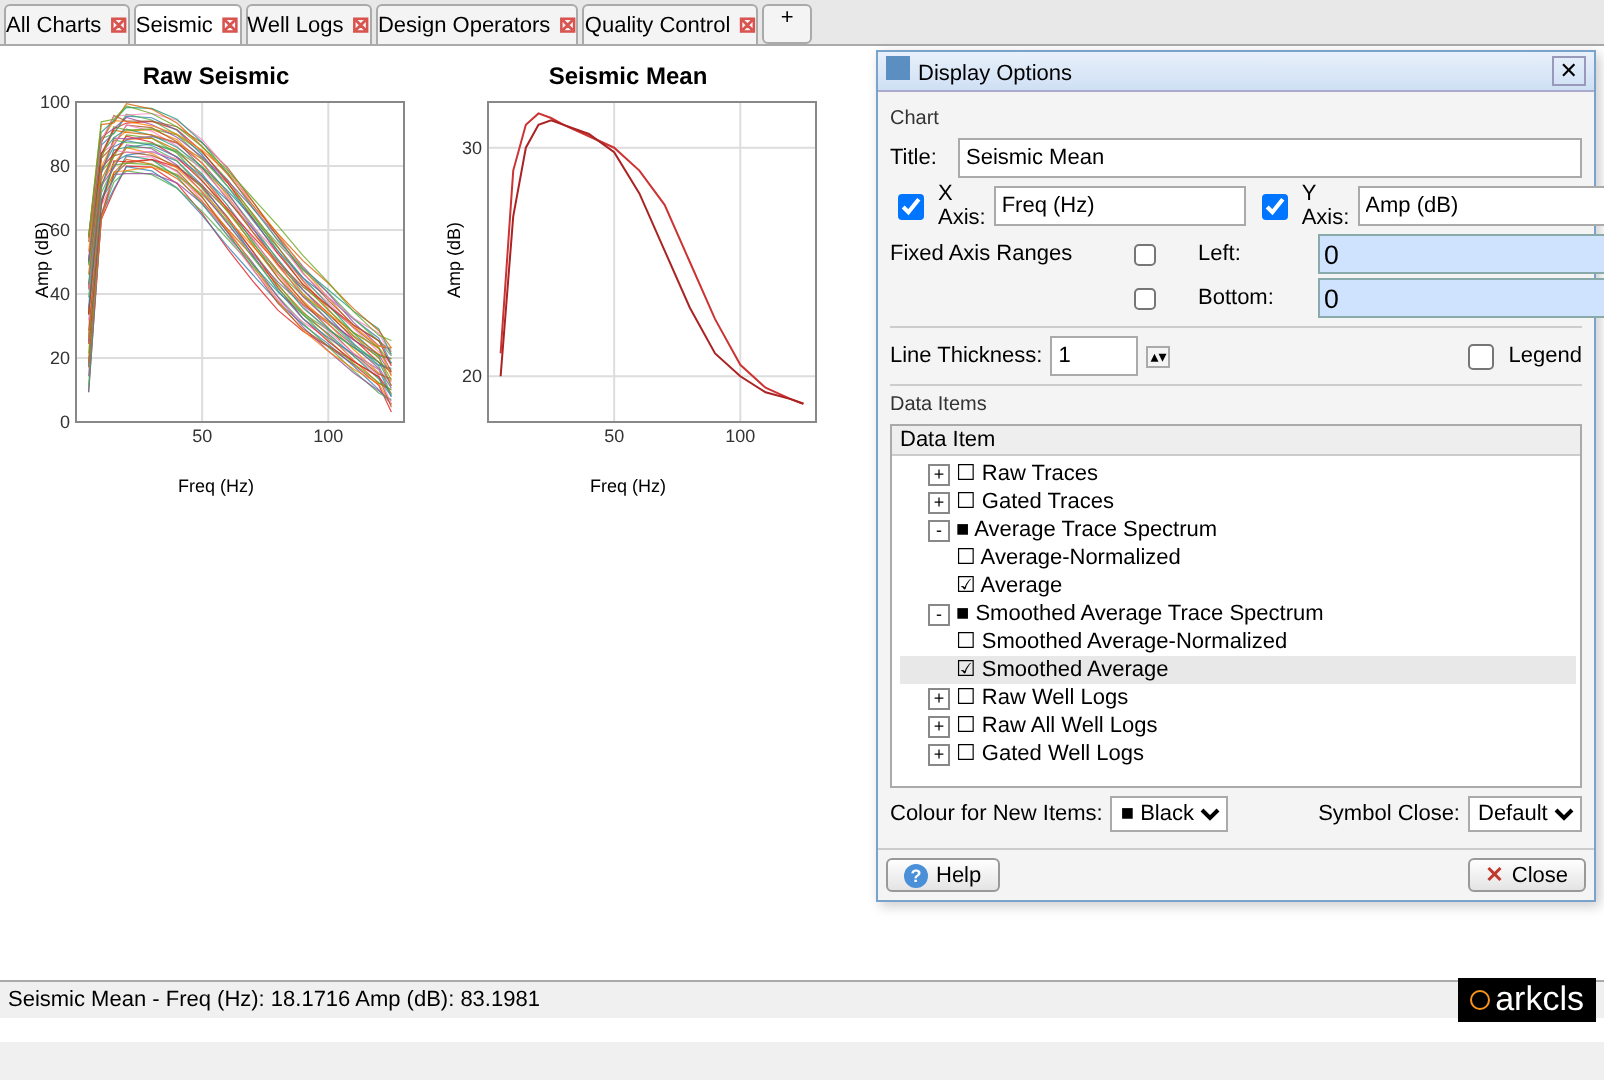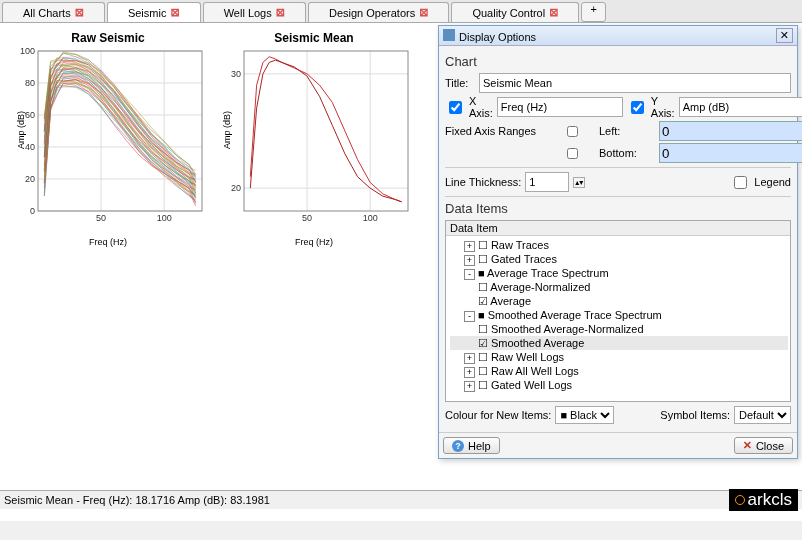--- a/index.html
+++ b/index.html
@@ -1,33 +1,33 @@
 <!DOCTYPE html>
 <html><head>
 <meta charset="utf-8">
 <style>
 html,body{margin:0;padding:0;width:802px;height:540px;font-family:Tahoma,Arial,sans-serif;font-size:11px;background:#f0f0f0;color:#000;overflow:hidden}
 .tabs{display:flex;background:#e8e8e8;border-bottom:1px solid #aaa;padding:2px 2px 0 2px;height:20px}
-.tab{padding:2px 20px;border:1px solid #aaa;border-bottom:none;background:#f4f4f4;margin-right:2px;border-radius:3px 3px 0 0;display:flex;align-items:center;gap:4px;cursor:pointer}
+.tab{padding:2px 0;border:1px solid #aaa;border-bottom:none;background:#f4f4f4;margin-right:2px;border-radius:3px 3px 0 0;display:flex;align-items:center;gap:4px;cursor:pointer}
 .tab.active{background:#fff}
 .close-x{color:#d9534f;font-weight:bold}
 .addtab{padding:0 8px;border:1px solid #aaa;background:#f4f4f4;border-radius:3px}
 .main{position:relative;width:100%;height:498px;background:#fff}
 .charts{display:flex;gap:6px;padding:8px}
 .chart{width:200px}
 .chart-title{font-weight:bold;text-align:center;font-size:12px}
 .footer{position:absolute;bottom:12px;left:0;right:0;height:18px;border-top:1px solid #aaa;display:flex;justify-content:space-between;align-items:center;padding:0 4px;background:#f0f0f0}
 .brand{background:#000;color:#fff;padding:1px 6px;font-size:17px;display:flex;align-items:center;gap:3px}
 .brand .dot{width:8px;height:8px;border:1px solid #f7931e;border-radius:50%}
 
 .dlg{position:absolute;left:438px;top:2px;width:358px;border:1px solid #7aa3cc;background:#f4f4f4;box-shadow:2px 2px 6px rgba(0,0,0,.2)}
 .dlg-titlebar{background:linear-gradient(#e8f0fb,#cfe0f4);border-bottom:1px solid #aac;padding:2px 4px;display:flex;justify-content:space-between;align-items:center;font-size:11px}
 .dlg-titlebar .ico{width:12px;height:12px;background:#5b8ec1;display:inline-block;margin-right:4px}
 .dlg-body{padding:6px}
-.section-head{font-size:13px;color:#333;margin:2px 0 4px 0}
+.section-head{font-size:10px;color:#333;margin:2px 0 4px 0}
 .row{display:flex;align-items:center;gap:4px;margin:2px 0}
 .lbl{width:90px}
 input[type=text].f{border:1px solid #aaa;padding:1px 3px;font-size:11px;height:16px;background:#fff}
 .spin{width:36px}
 .axis-range{display:grid;grid-template-columns:100px 18px 42px 1fr 18px 42px 1fr;gap:18px;align-items:center;margin:2px 0}
 .range-inp{background:#cfe3ff;border:1px solid #8aa;height:16px}
 .hr{border-top:1px solid #ccc;margin:4px 0}
 .tree-box{border:1px solid #aaa;background:#fff;height:180px;overflow:auto;font-size:11px}
 .tree-head{background:#eee;border-bottom:1px solid #ccc;padding:1px 4px}
 .tree{padding:2px 2px 2px 4px}
@@ -211,21 +211,21 @@
             <div class="tn ind2 sel">☑ Smoothed Average</div>
             <div class="tn ind1"><span class="tg">+</span>☐ Raw Well Logs</div>
             <div class="tn ind1"><span class="tg">+</span>☐ Raw All Well Logs</div>
             <div class="tn ind1"><span class="tg">+</span>☐ Gated Well Logs</div>
           </div>
       </div>
       <div class="row" style="margin-top:4px">
         <span>Colour for New Items:</span>
         <select class="f"><option>■ Black</option></select>
         <span style="flex:1"></span>
-        <span>Symbol Items:</span>
+        <span>Symbol Close:</span>
         <select class="f"><option>Default</option></select>
       </div>
     </div>
     <div class="dlg-foot">
       <span class="btn">
           <span class="hico">?</span>
           <span>Help</span>
         </span>
       <span class="btn">
           <span class="xico">✕</span>

